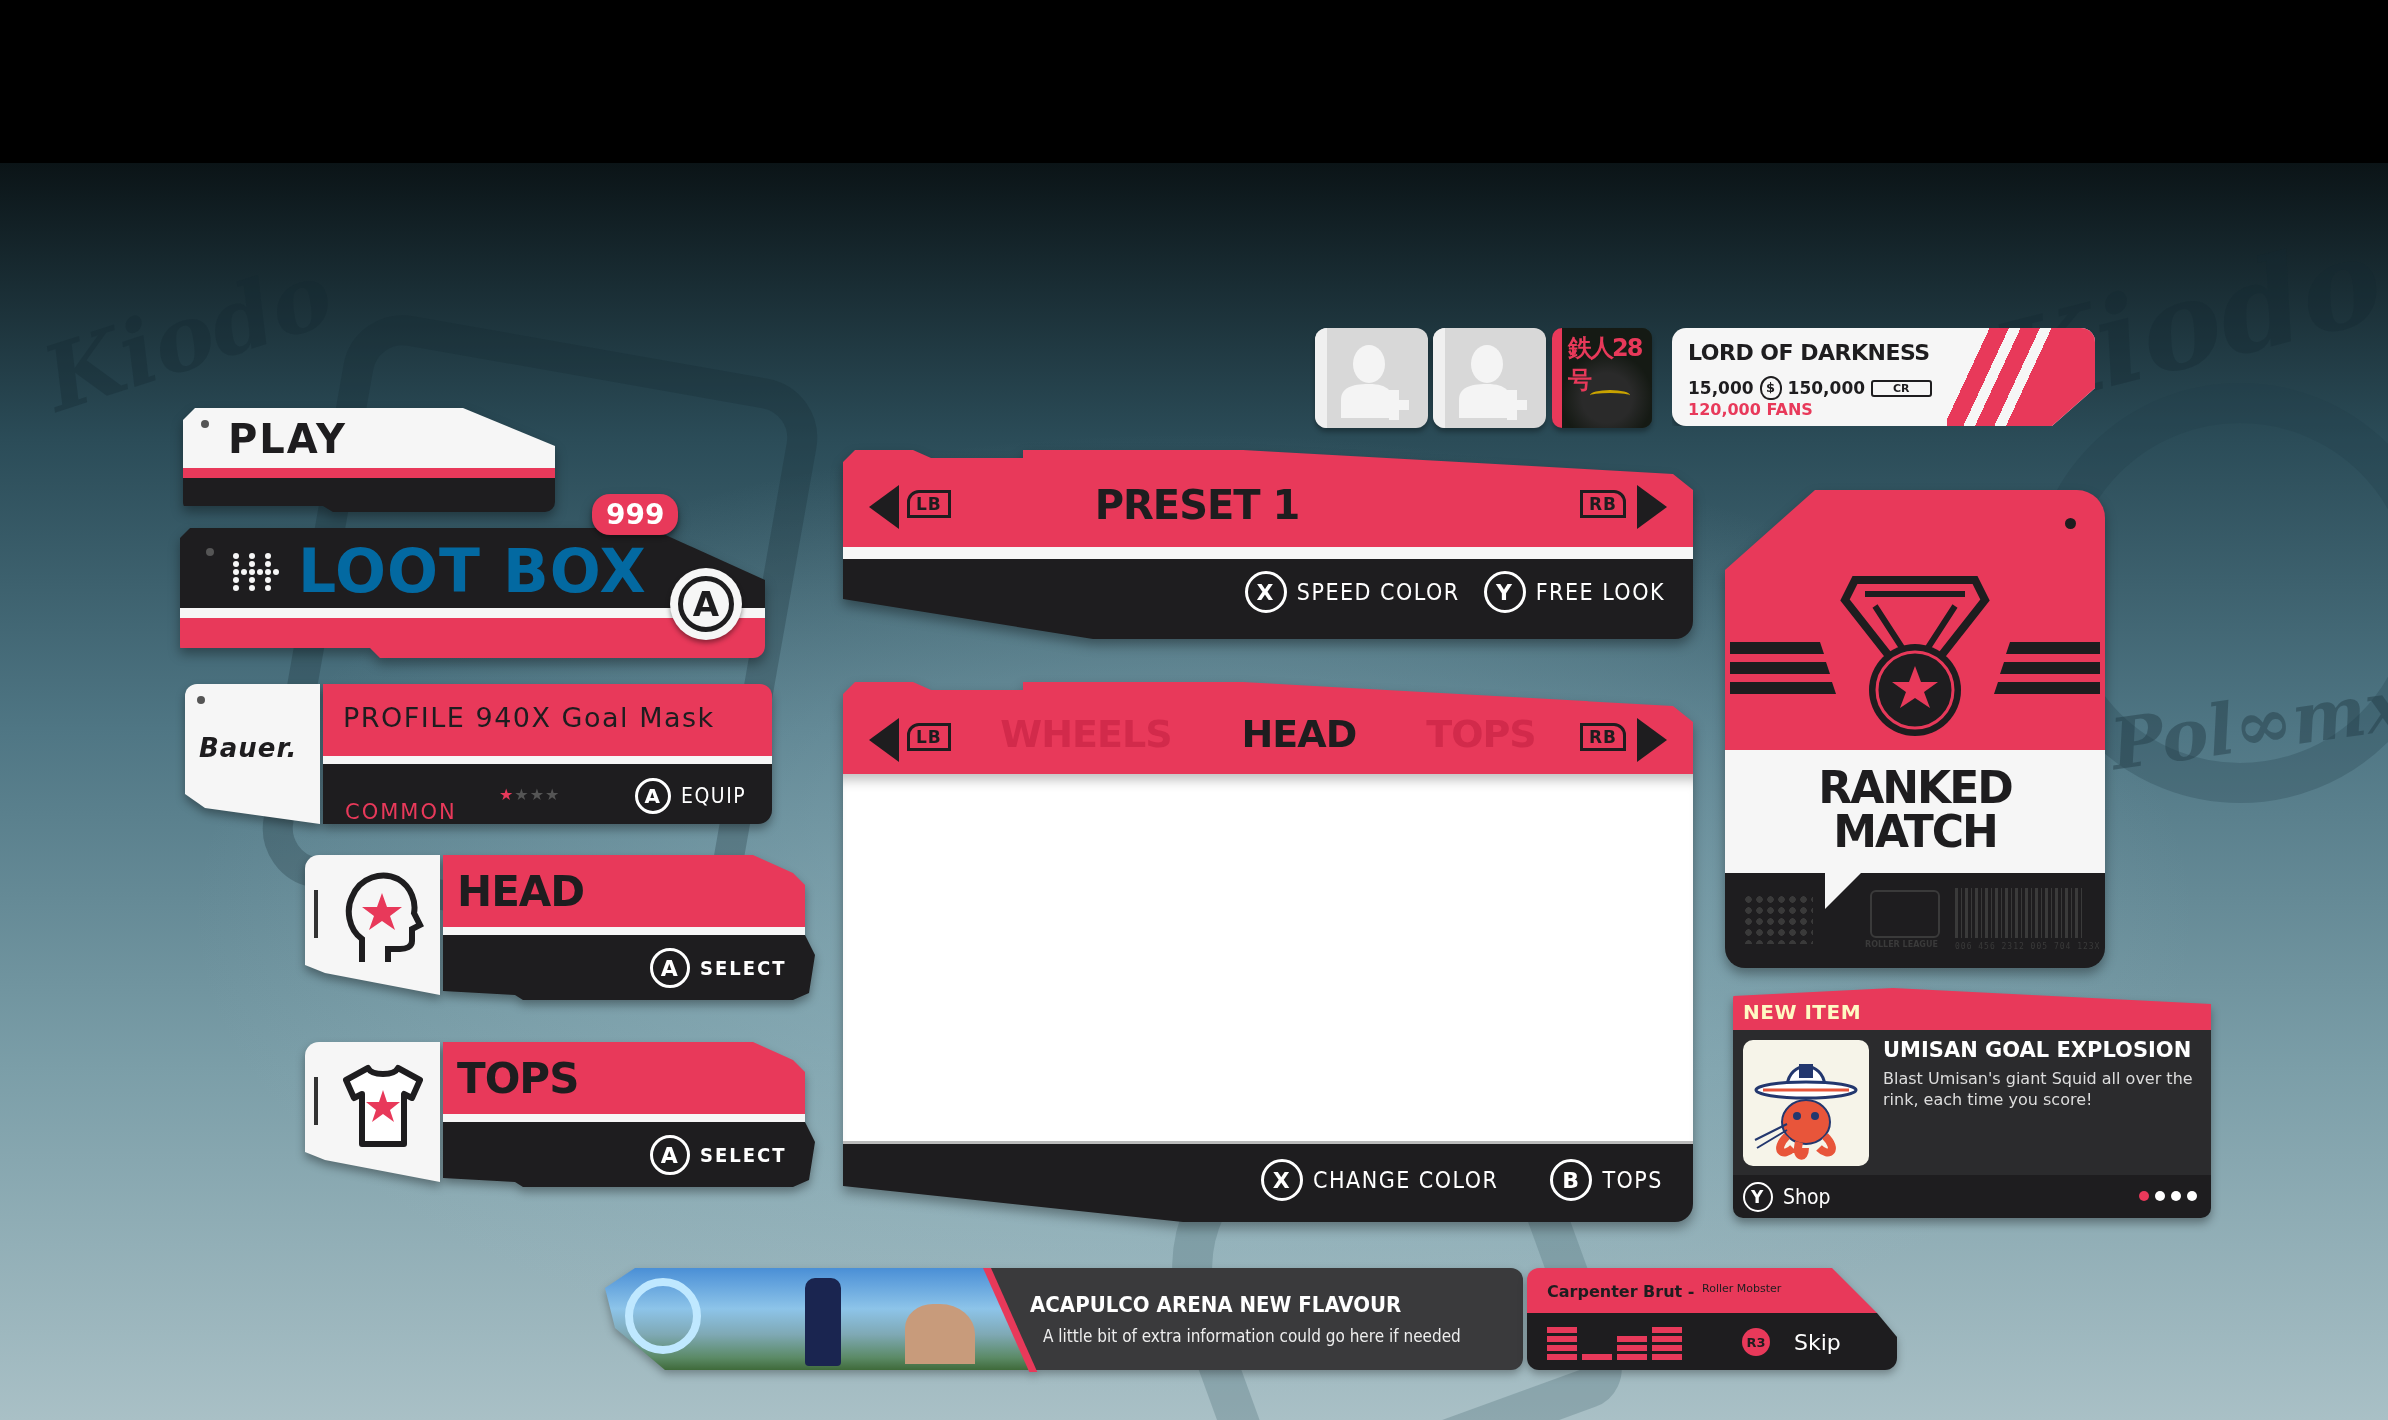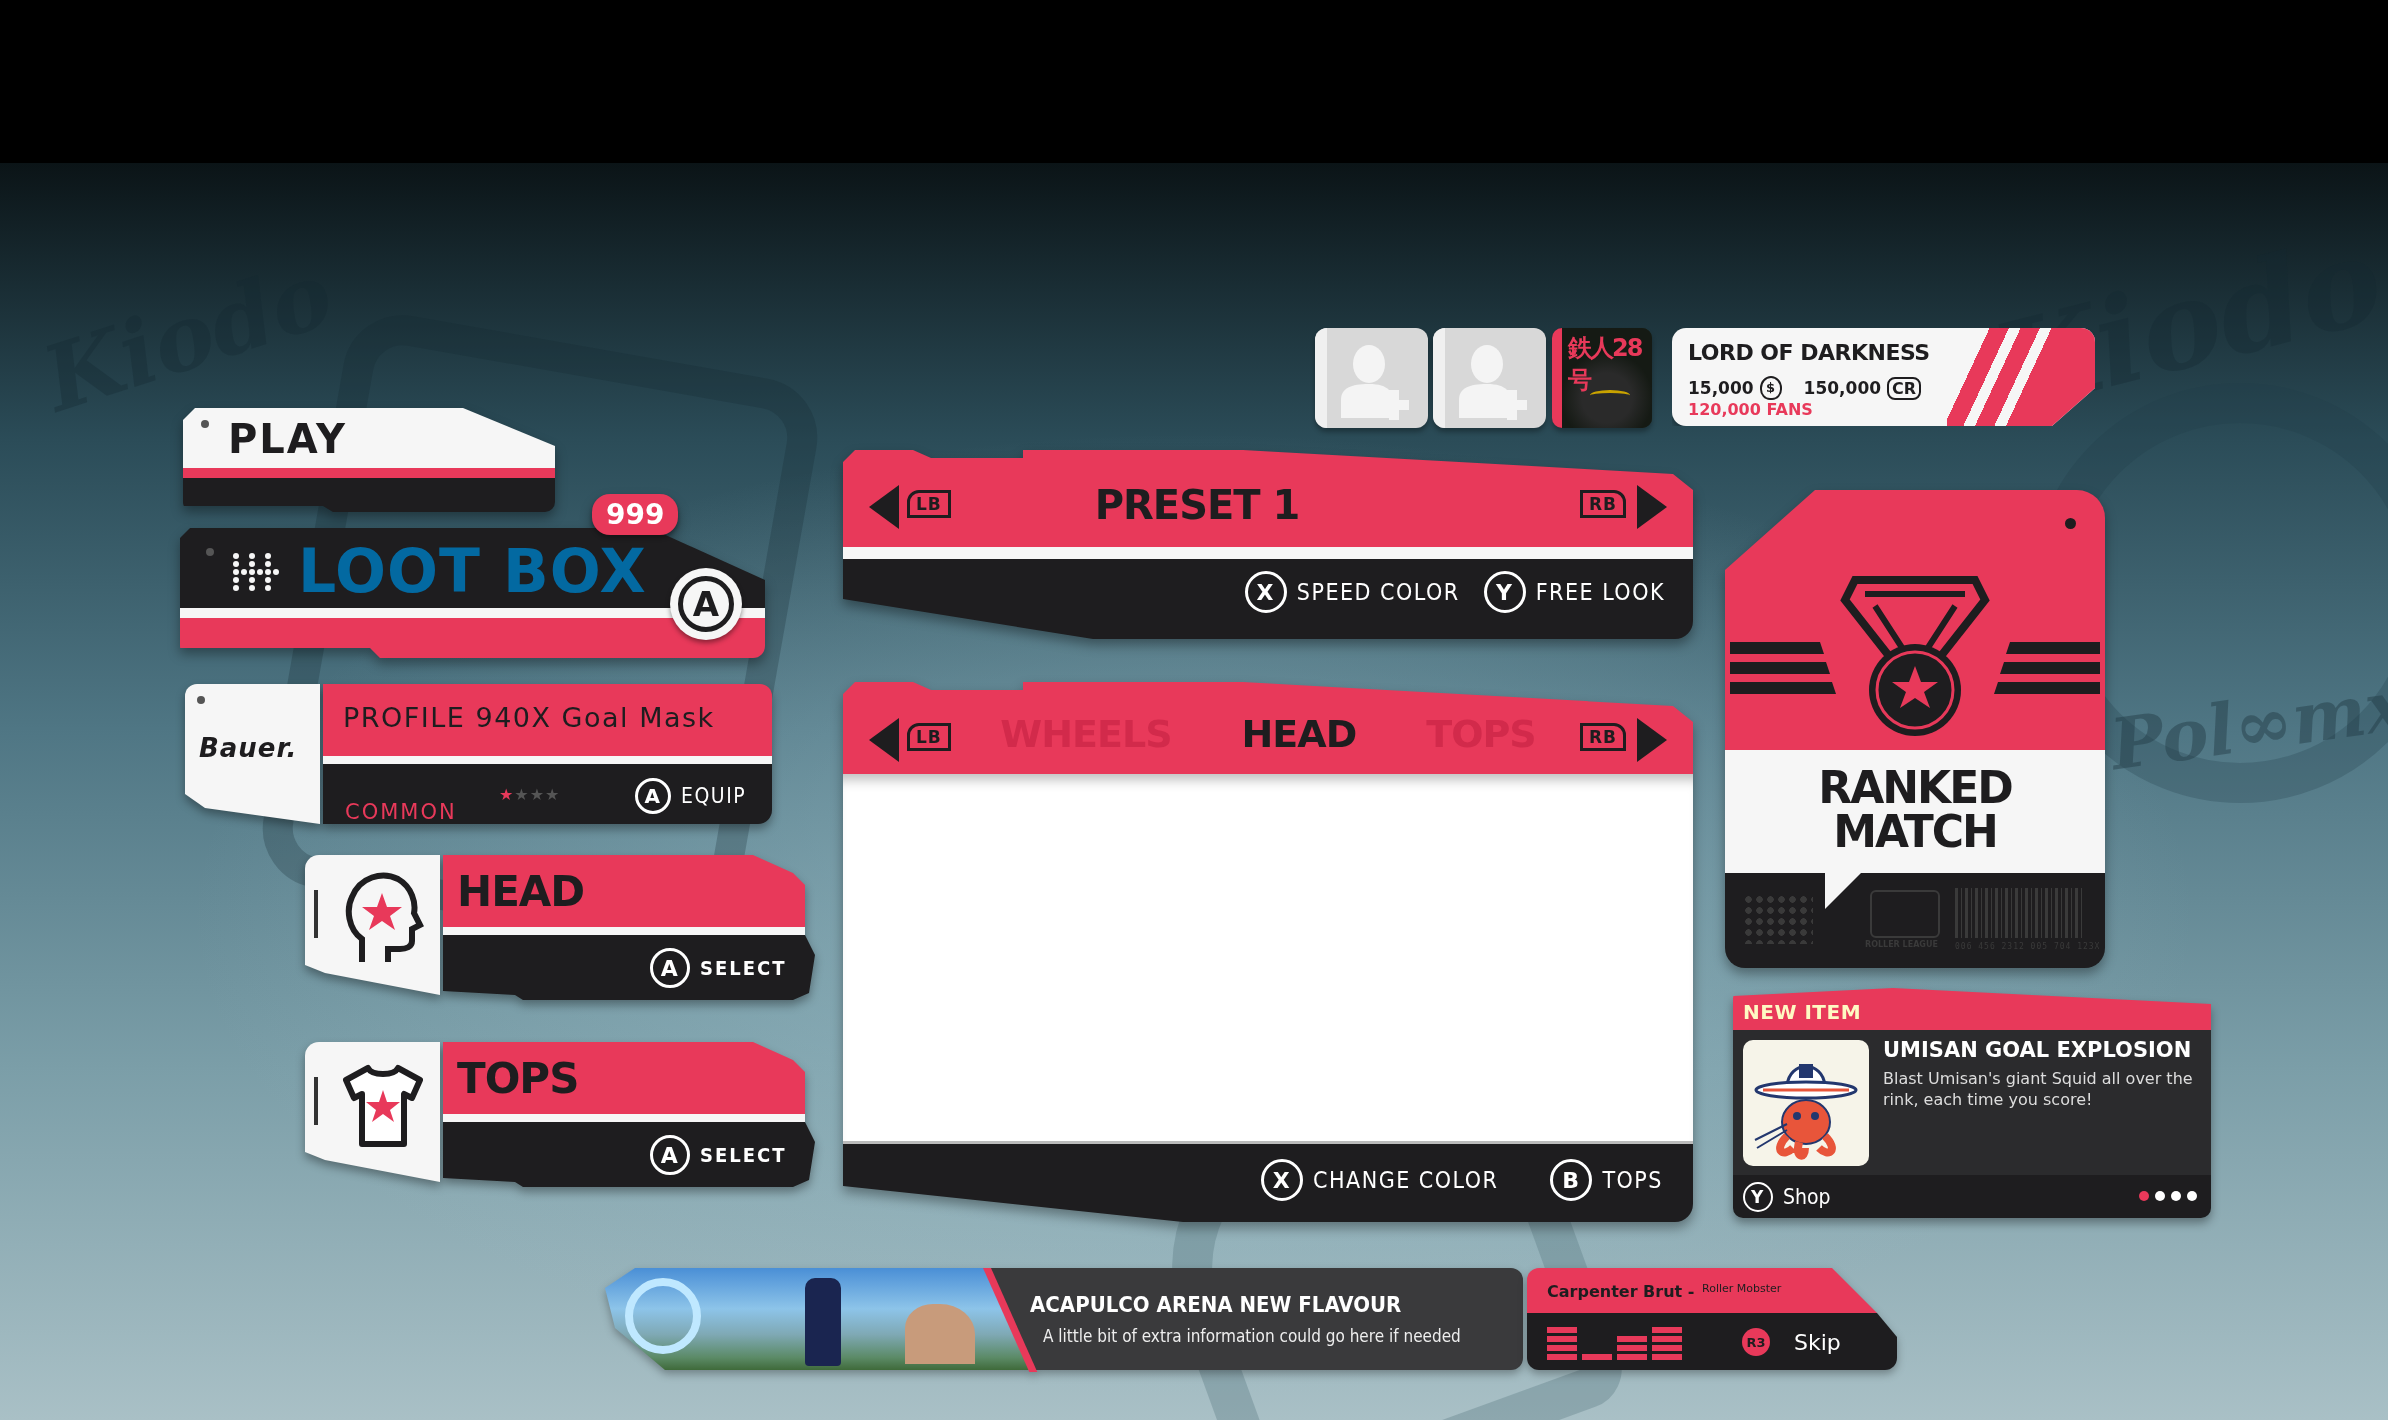--- a/index.html
+++ b/index.html
@@ -125,21 +125,21 @@
   #profile .avatar { position:absolute; left:237px; top:0; width:100px; height:100px; border-radius:10px; overflow:hidden; box-shadow:0 4px 5px rgba(0,0,0,.3);
     background:radial-gradient(circle at 50% 70%, #2a2a2a 0 30%, #151a14 55%), #1a2216; border-left:10px solid #e8395a; box-sizing:border-box; }
   #profile .avatar .kanji { position:absolute; left:6px; top:4px; color:#e8395a; font-weight:900; font-size:24px; font-family:"DejaVu Sans", sans-serif; letter-spacing:-2px; }
   #profile .avatar .eyes { position:absolute; left:28px; top:62px; width:40px; height:8px; border-top:3px solid #c9a300; border-radius:50%; }
   #profile .card { position:absolute; left:357px; top:0; width:423px; height:98px; background:#f6f6f6; border-radius:14px 14px 14px 14px; overflow:hidden;
     clip-path:polygon(0 0,423px 0,423px 60px,380px 98px,0 98px); box-shadow:0 4px 5px rgba(0,0,0,.3);}
   #profile .card .stripes { position:absolute; left:275px; top:0; width:148px; height:98px; background:
     linear-gradient(115deg, transparent 0 22%, #e8395a 22% 32%, transparent 32% 38%, #e8395a 38% 48%, transparent 48% 54%, #e8395a 54% 100%); }
   #profile .name { position:absolute; left:16px; top:12px; font-size:22px; font-weight:900; color:#1e1d1f; font-family:"DejaVu Sans", sans-serif; letter-spacing:-0.5px;}
   #profile .cur { position:absolute; left:16px; top:48px; font-size:17px; color:#1e1d1f; font-weight:bold; font-family:"DejaVu Sans", sans-serif; display:flex; align-items:center; gap:6px; }
-  #profile .cur .ico { display:inline-block; border:2px solid #1e1d1f; font-size:16px; padding:0 3px; border-radius:8px; }
+  #profile .cur .ico { display:inline-block; border:2px solid #1e1d1f; font-size:11px; padding:0 20px; border-radius:3px; }
   #profile .cur .bag { display:inline-block; width:18px; height:20px; border:2px solid #1e1d1f; border-radius:50% 50% 45% 45%; font-size:13px; text-align:center; line-height:20px; }
   #profile .fans { position:absolute; left:16px; top:72px; font-size:16px; font-weight:bold; color:#e8395a; font-family:"DejaVu Sans", sans-serif; }
 
   
   #ranked { position:absolute; left:1725px; top:490px; width:380px; height:478px; filter:drop-shadow(0 6px 6px rgba(0,0,0,.35)); }
   #ranked .r1 { position:absolute; left:0; top:0; width:380px; height:260px; background:#e8395a; border-radius:0 28px 0 0;
     clip-path:polygon(0 80px,90px 0,380px 0,380px 260px,0 260px); }
   #ranked .wl { position:absolute; left:0; top:260px; width:380px; height:123px; background:#f6f6f6; }
   #ranked .r2 { position:absolute; left:0; top:383px; width:380px; height:95px; background:#1e1d1f; border-radius:0 0 20px 20px; }
   #ranked .tail { position:absolute; left:100px; top:383px; width:0; height:0; border-left:36px solid #f6f6f6; border-bottom:36px solid transparent; }
@@ -376,21 +376,21 @@
   <div class="avatar">
     <span class="kanji">鉄人28号</span>
     <div class="eyes"></div>
   </div>
   <div class="card">
     <div class="stripes"></div>
     <span class="name">LORD OF DARKNESS</span>
     <div class="cur">
       <span>15,000</span>
       <span class="bag">$</span>
-      <span style="margin-left:16px">150,000</span>
+      <span style="margin-left:0">150,000</span>
       <span class="ico">CR</span>
     </div>
     <span class="fans">120,000 FANS</span>
   </div>
 </div>
 
 <div id="ranked">
   <div class="r1"></div>
     <div class="wl"></div>
     <div class="r2"></div>

